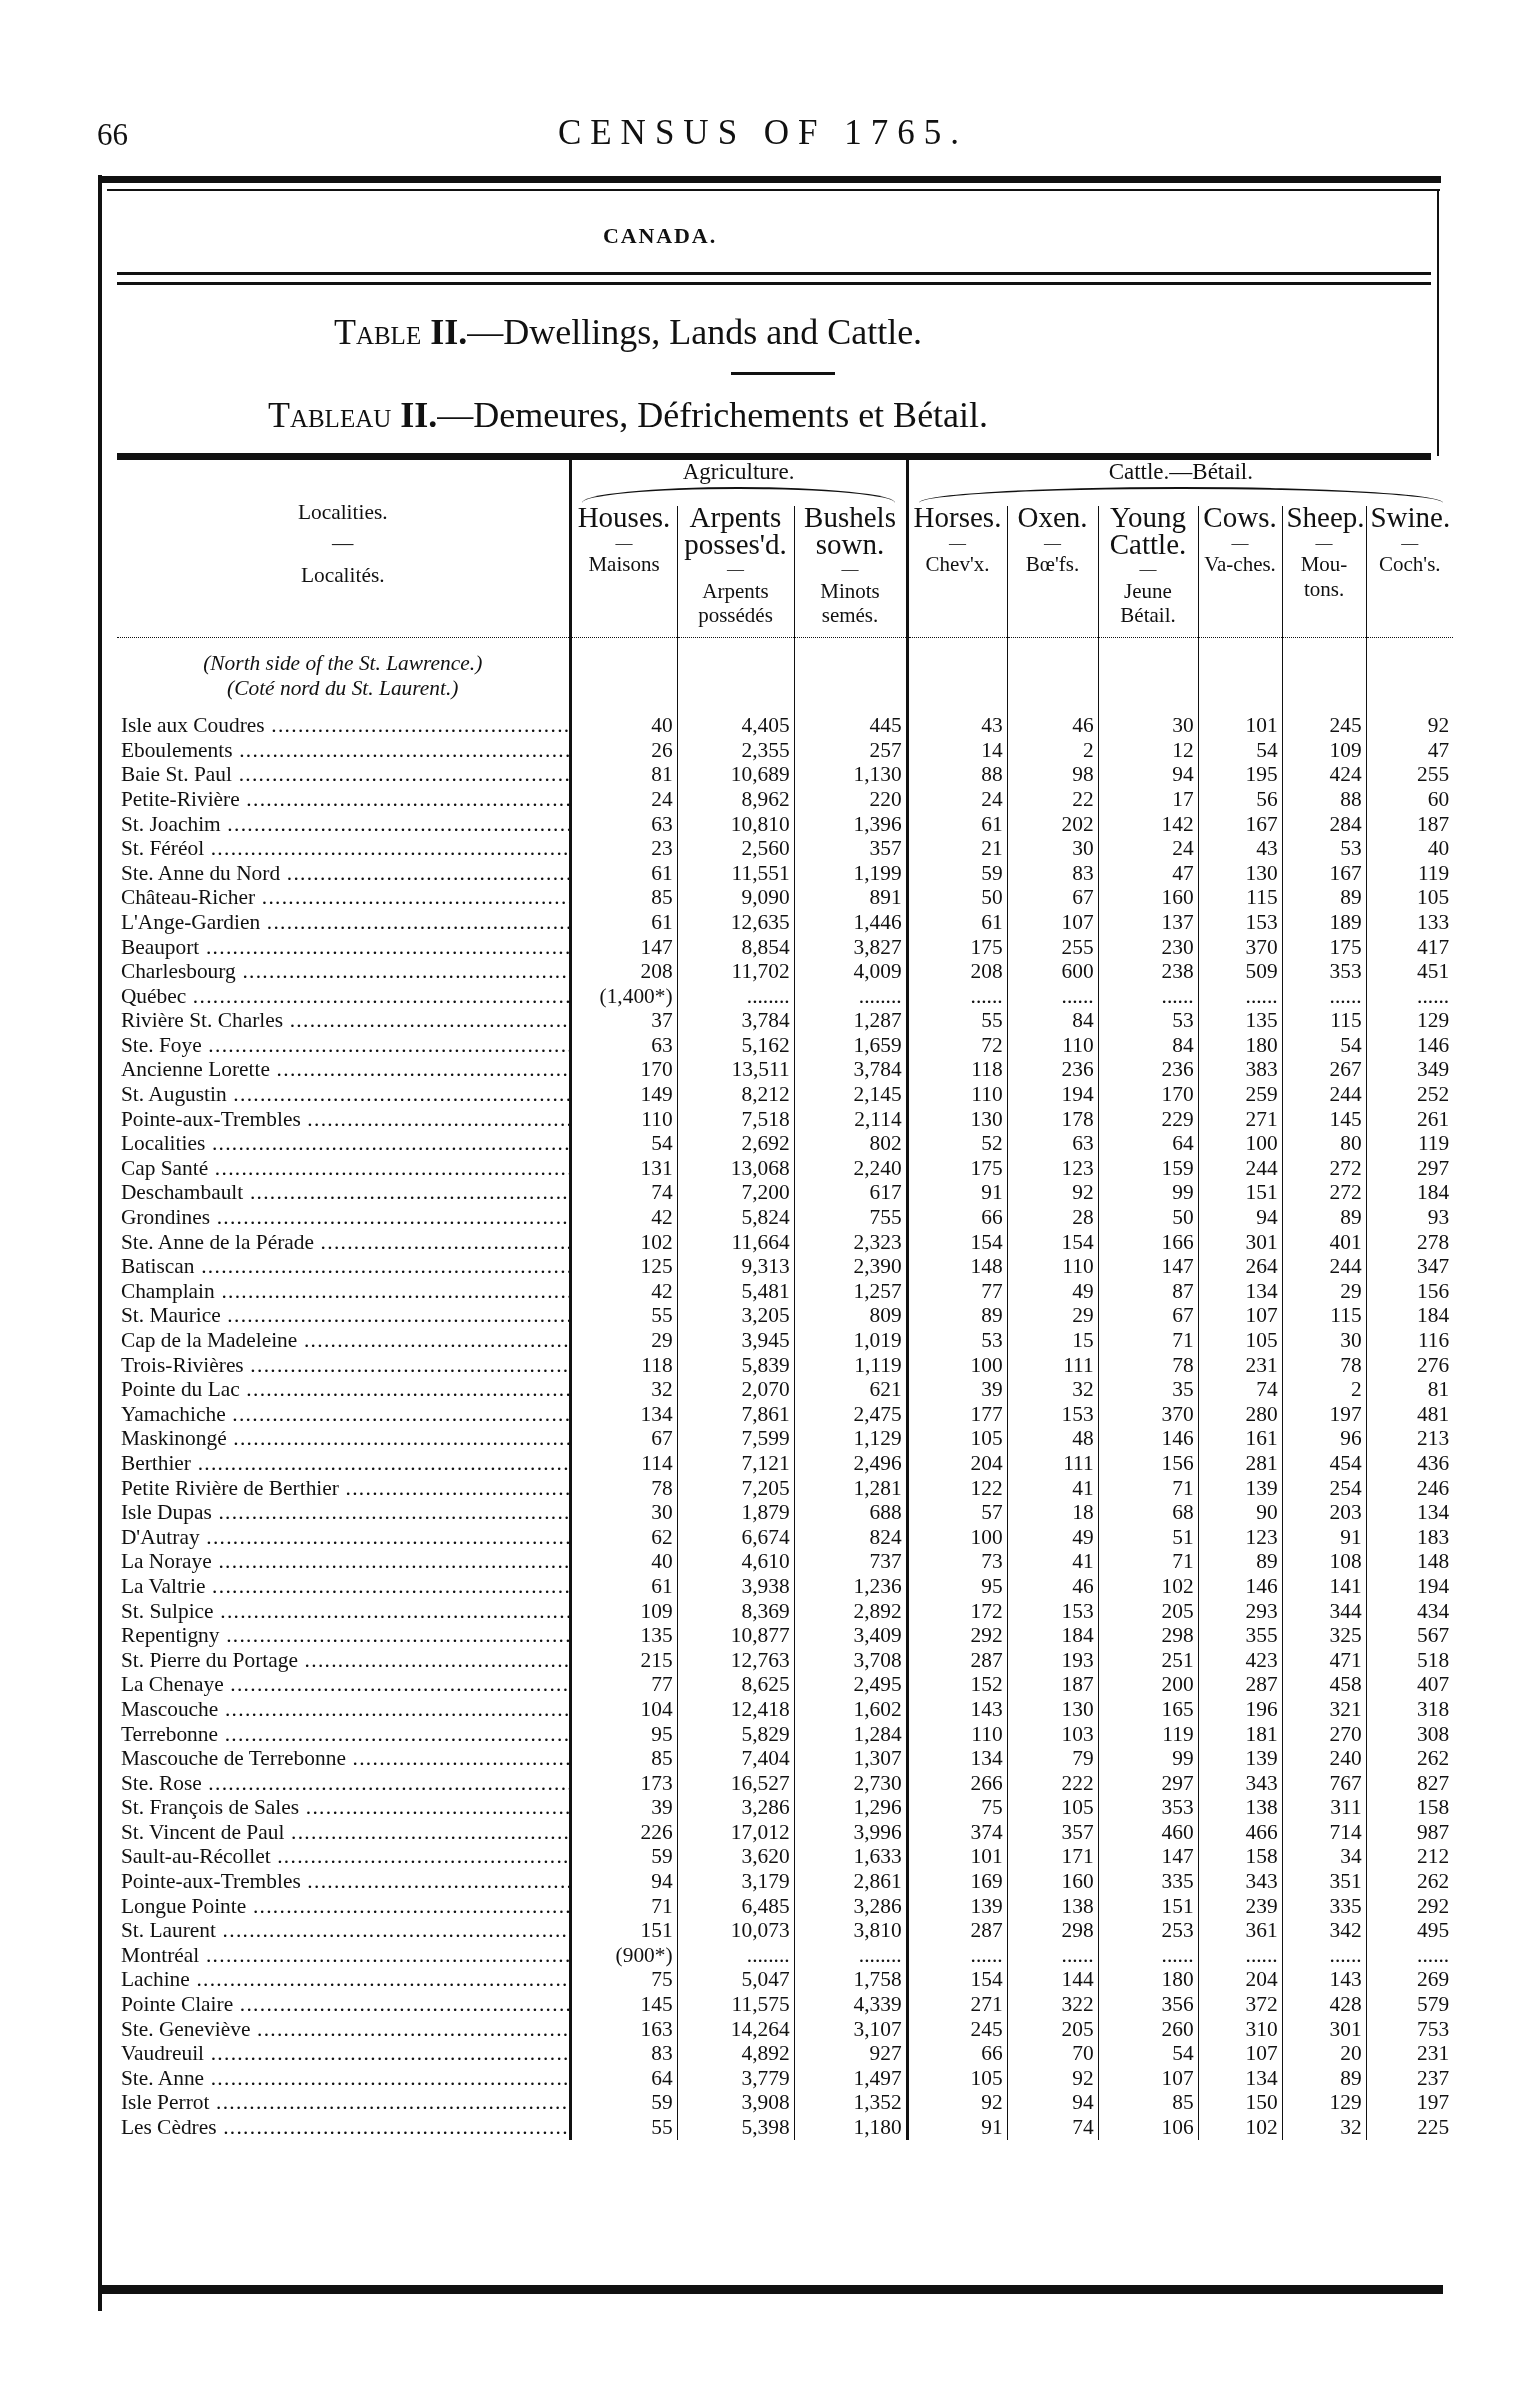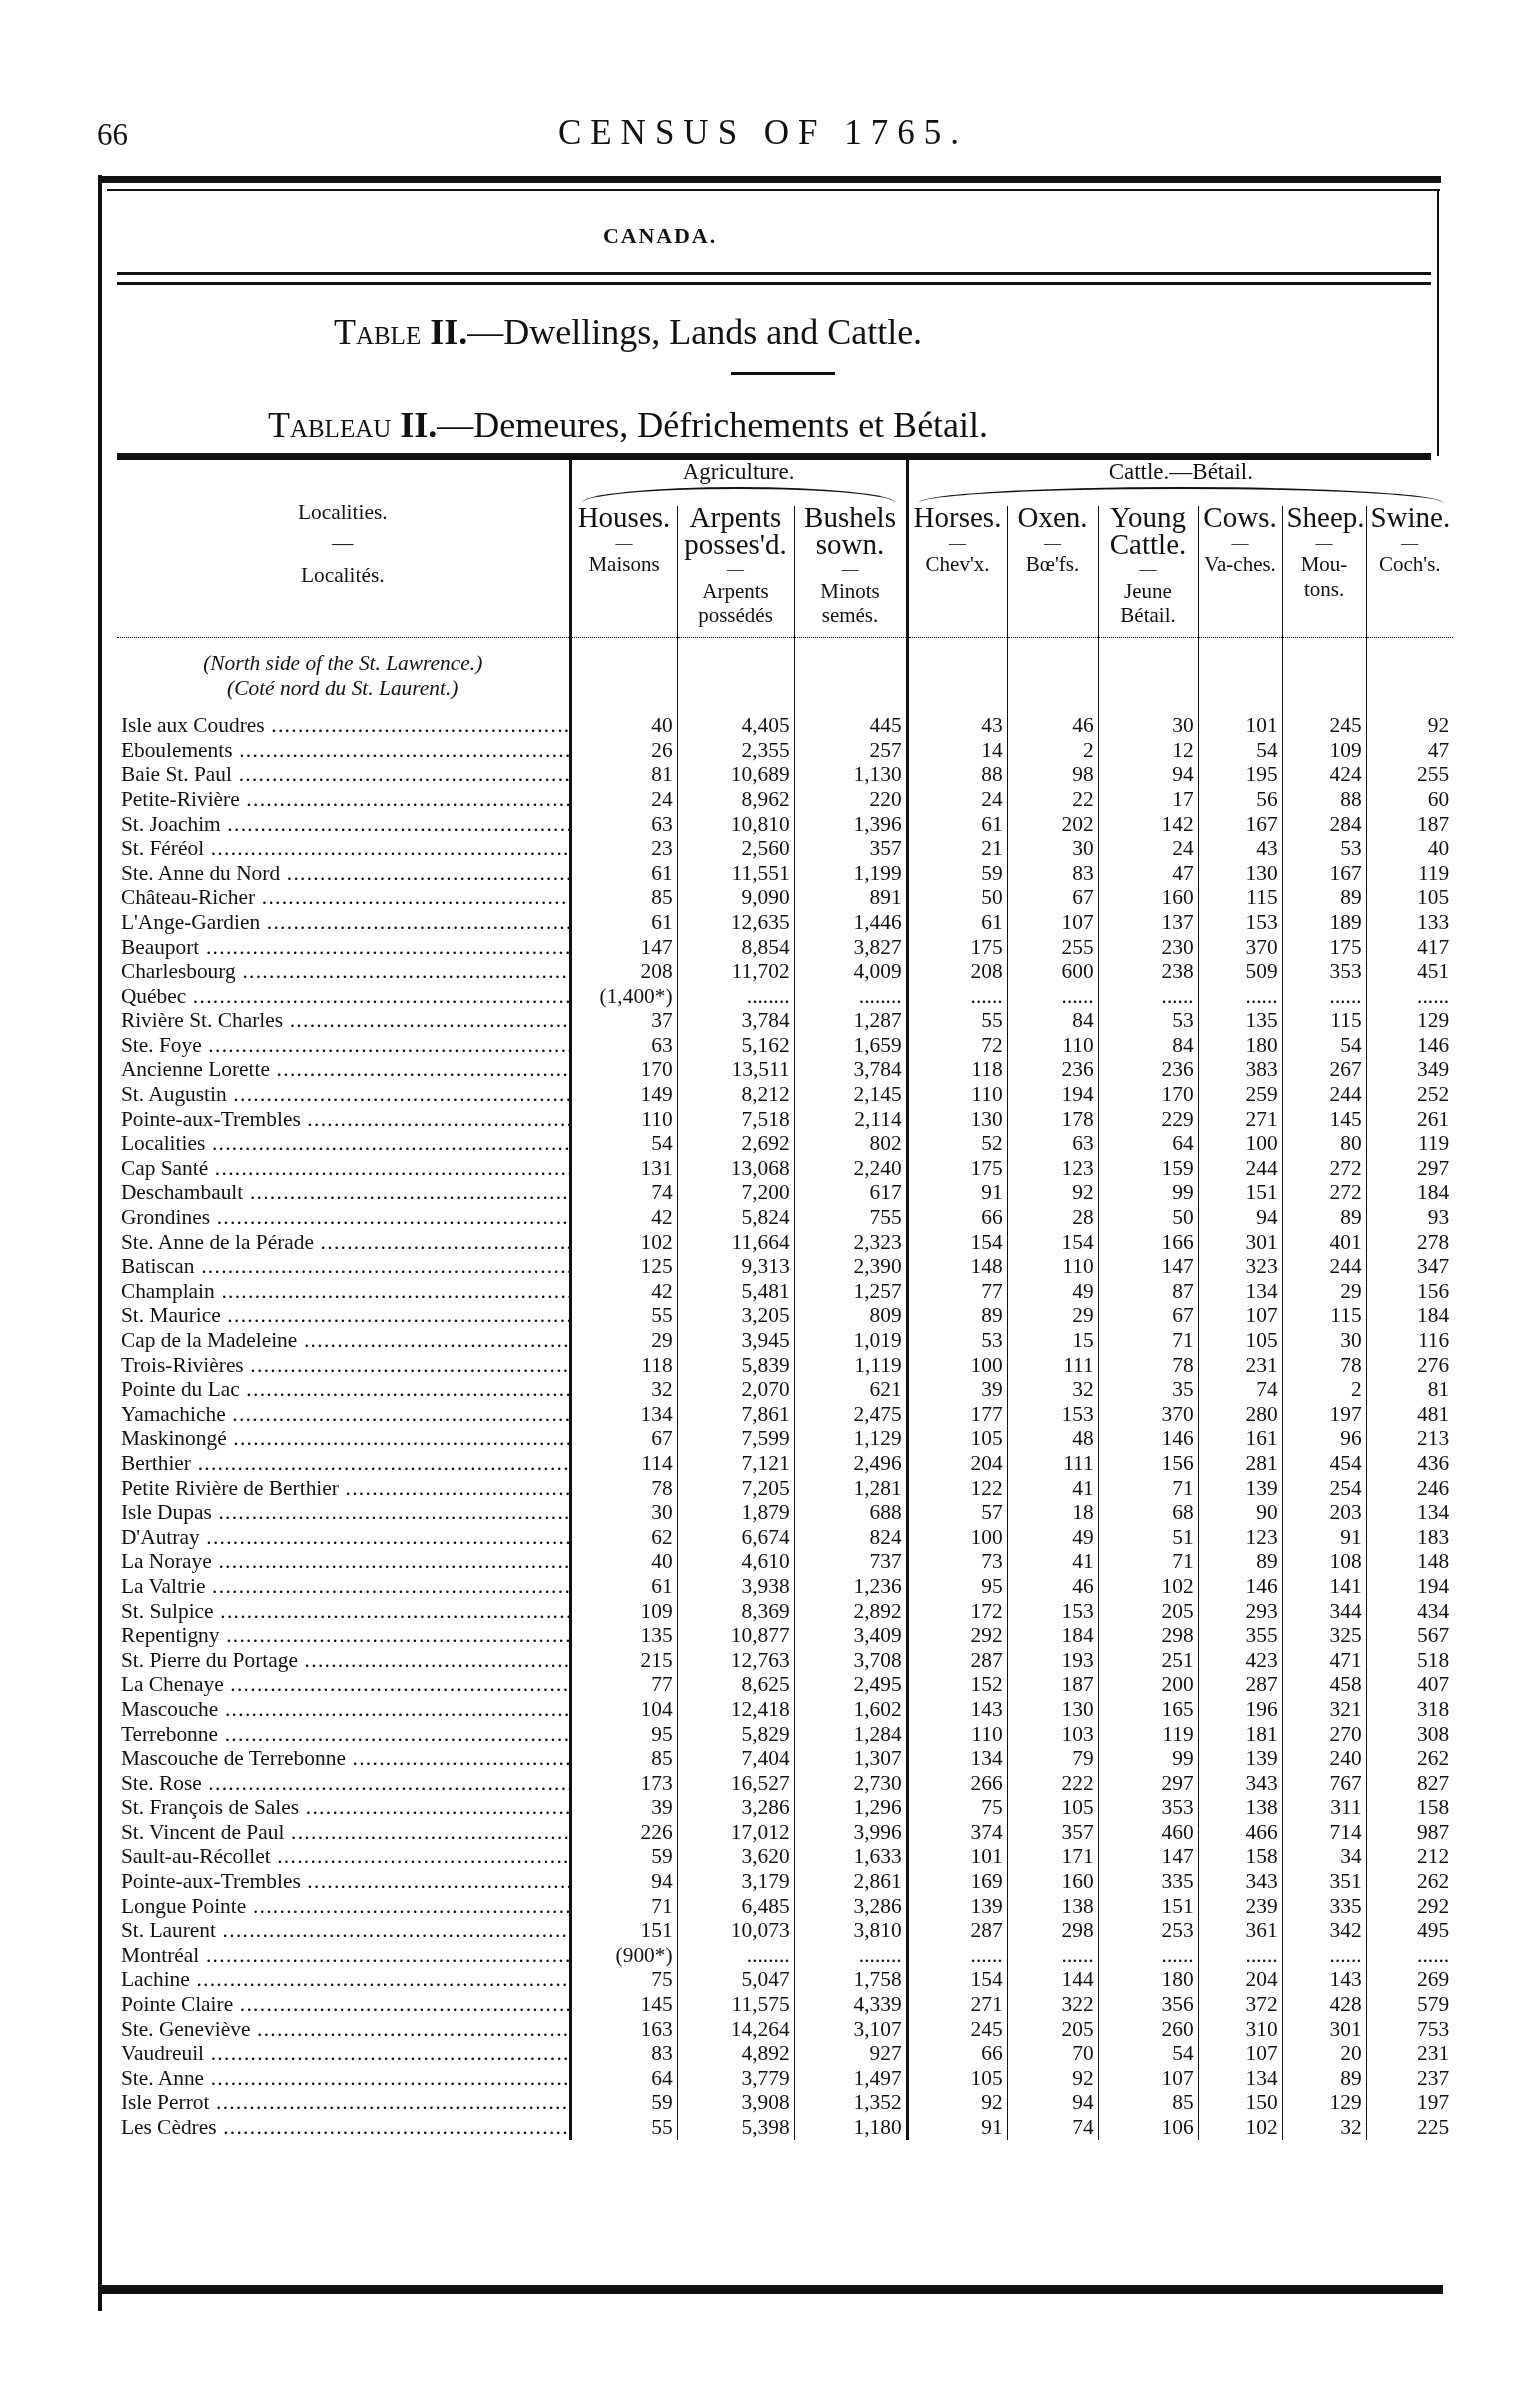--- a/index.html
+++ b/index.html
@@ -7,21 +7,21 @@
   .page-num { position:absolute; left:97px; top:117px; font-size:31px; font-family:"Liberation Serif",serif; }
   .running-head { position:absolute; left:0; width:1526px; top:113px; text-align:center; font-size:35px; letter-spacing:9px; }
   .frame { position:absolute; left:98px; top:175px; width:1343px; height:2136px; border-left:4.5px solid #111; }
   .top-rule { position:absolute; left:98px; top:176px; width:1343px; height:6.5px; background:#111; }
   .top-rule2 { position:absolute; left:107px; top:189px; width:1333px; height:1.9px; background:#111; }
   .right-line { position:absolute; left:1437px; top:191px; width:1.9px; height:265px; background:#111; }
   .canada { position:absolute; left:0; width:1320px; top:223px; text-align:center; font-weight:bold; font-size:22px; letter-spacing:1.9px; }
   .dbl-rule { position:absolute; left:117px; width:1314px; height:2.6px; background:#111; }
   .title1, .title2 { position:absolute; left:0; width:1256px; text-align:center; font-size:36px; }
   .title1 { top:311px; }
-  .title2 { top:404px; }
+  .title2 { top:394px; }
   .sc { font-variant:small-caps; }
   .roman { font-weight:900; }
   .short-rule { position:absolute; left:731px; width:104px; height:3.2px; background:#111; top:372px; }
   .head-rule { position:absolute; left:117px; top:453px; width:1314px; height:6.5px; background:#111; }
 
   table.census { position:absolute; left:117px; top:460px; width:1317px; border-collapse:collapse; table-layout:fixed; font-size:21.4px; line-height:24.6px; }
   table.census th, table.census td { padding:0 3.9px; vertical-align:top; }
   table.census th { font-weight:normal; text-align:center; }
   .col-num { text-align:right; }
   td.loc { text-align:left; white-space:nowrap; overflow:hidden; }
@@ -399,21 +399,21 @@
         <td class="col-num vl-thin">278</td>
       </tr>
       <tr>
         <td class="loc"><span>Batiscan</span><span class="dots"> ............................................................</span></td>
         <td class="col-num vl-thick">125</td>
         <td class="col-num vl">9,313</td>
         <td class="col-num vl-thin">2,390</td>
         <td class="col-num vl-thick">148</td>
         <td class="col-num vl-thin">110</td>
         <td class="col-num vl-thin">147</td>
-        <td class="col-num vl-thin">323</td>
+        <td class="col-num vl-thin">264</td>
         <td class="col-num vl-thin">244</td>
         <td class="col-num vl-thin">347</td>
       </tr>
       <tr>
         <td class="loc"><span>Champlain</span><span class="dots"> ............................................................</span></td>
         <td class="col-num vl-thick">42</td>
         <td class="col-num vl">5,481</td>
         <td class="col-num vl-thin">1,257</td>
         <td class="col-num vl-thick">77</td>
         <td class="col-num vl-thin">49</td>

